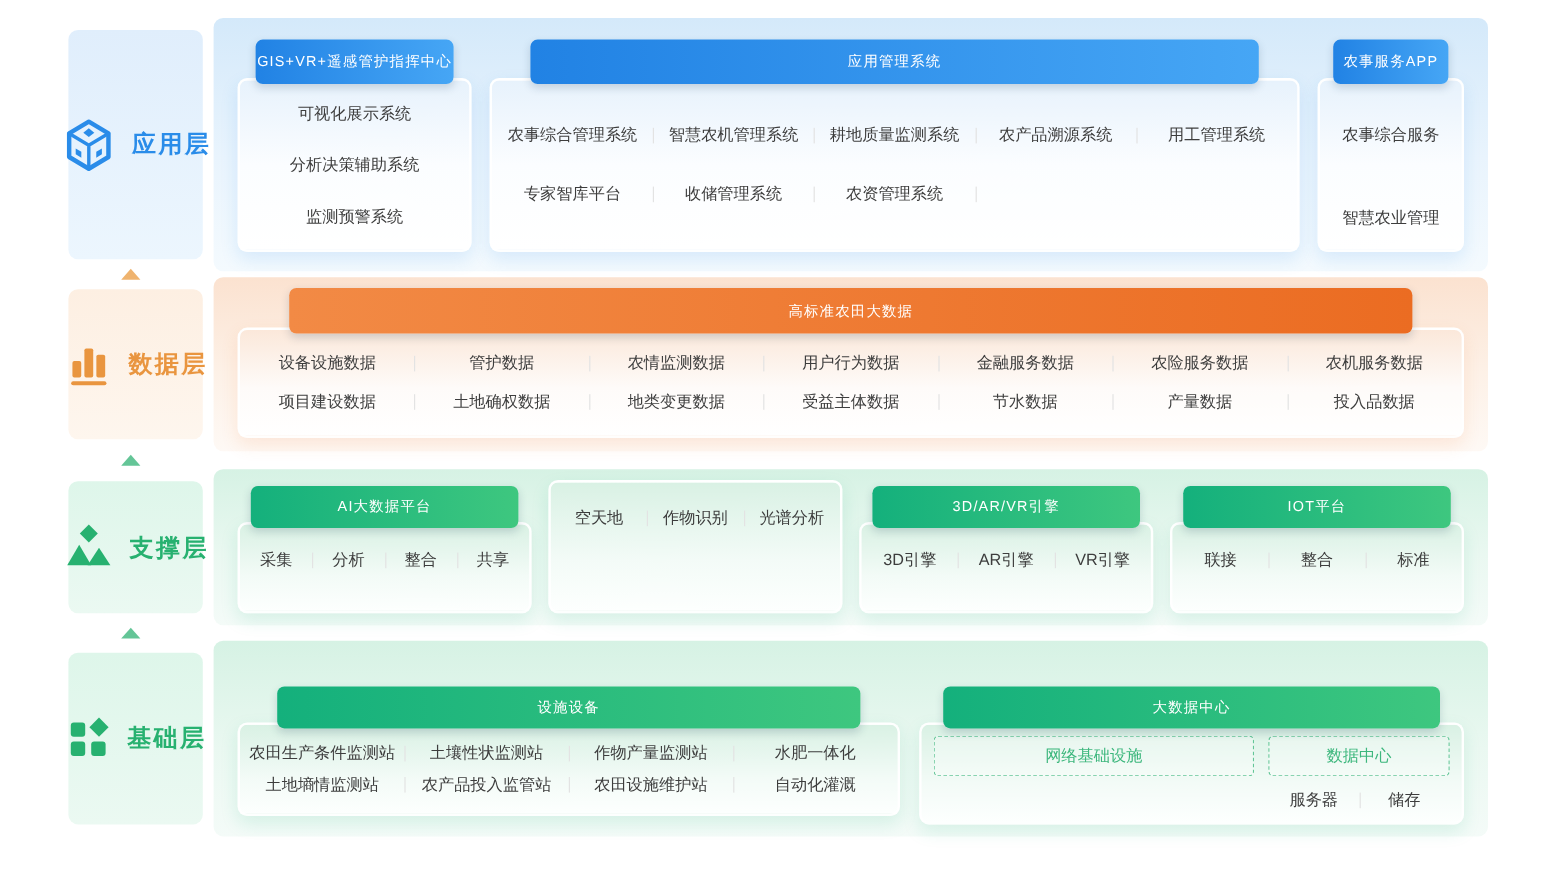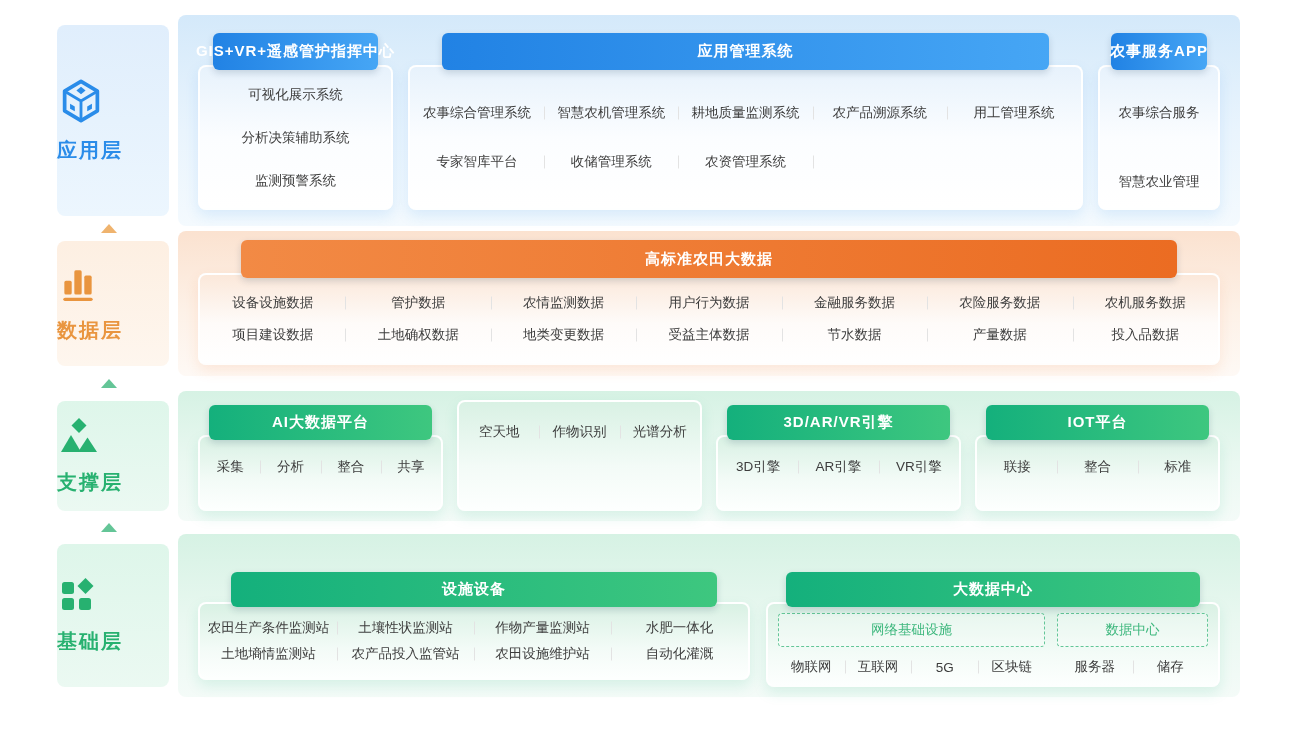--- a/index.html
+++ b/index.html
@@ -20,21 +20,21 @@
 
   .layer-gap { position:relative; }
   .gap-a { height:5px; } .gap-b { height:15px; } .gap-c { height:13px; }
   .up-arrow { position:absolute; left:101px; top:50%; transform:translateY(-55%);
     width:0; height:0; border-left:8px solid transparent; border-right:8px solid transparent; z-index:5; }
   .up-arrow.orange { border-bottom:9px solid rgba(235,160,74,0.8); }
   .up-arrow.green  { border-bottom:9px solid rgba(61,183,125,0.8); }
 
   
   .side { width:112px; flex:none; border-radius:8px; margin:10px 0;
-    display:flex; flex-direction:column; align-items:flex-start; justify-content:center; gap:12px; }
+    display:flex; flex-direction:row; align-items:center; justify-content:center; gap:12px; }
   .side-blue   { background:linear-gradient(180deg,#e0eefc 0%,#ecf6fe 100%); }
   .side-orange { background:linear-gradient(180deg,#fdefe2 0%,#fef6ee 100%); }
   .side-green  { background:linear-gradient(180deg,#def6ea 0%,#ebf9f2 100%); }
   .side-label { font-size:20px; font-weight:bold; letter-spacing:2px; white-space:nowrap; }
   .t-blue   { color:var(--blue-accent,#2a8ce9); }
   .t-orange { color:var(--orange-accent,#e9953f); }
   .t-green  { color:var(--green-accent,#27b170); }
 
   
   .wrap { flex:1; border-radius:8px; display:flex; }
@@ -44,21 +44,21 @@
 
   .wrap-app  { gap:15px; padding:18px 20px 16px; }
   .wrap-data { padding:9px 20px 11px; }
   .wrap-sup  { gap:14px; padding:14px 20px 10px;justify-content:flex-end; }
   .wrap-base { gap:16px; padding:38px 20px 17px; }
 
   
   .panel { display:flex; flex-direction:column; align-items:center; min-width:0; }
   .hdr { height:37px; padding:0 10px; border-radius:6px; z-index:2; flex:none;
     display:flex; align-items:center; justify-content:center;
-    color:#fff; font-size:15px; font-weight:bold; letter-spacing:1px; white-space:nowrap;
+    color:#fff; font-size:12px; font-weight:normal; letter-spacing:1px; white-space:nowrap;
     box-shadow:0 3px 7px rgba(30,60,90,0.18); }
   .hdr-blue   { background:linear-gradient(90deg,var(--blue-header-start,#2182e4),var(--blue-header-end,#46a6f5)); }
   .hdr-orange { background:linear-gradient(90deg,var(--orange-header-start,#f28a45),var(--orange-header-end,#eb6c22)); height:38px; }
   .hdr-green  { background:linear-gradient(90deg,var(--green-header-start,#14b07c),var(--green-header-end,#3ec77f)); height:35px; }
 
   .card { width:100%; flex:1; margin-top:-5px; z-index:1; border-radius:8px;
     border:2px solid rgba(255,255,255,0.95); }
   .card-blue   { background:linear-gradient(180deg,#e7f2fc 0%,#fbfdff 50%,#ffffff 100%); box-shadow:0 6px 14px rgba(42,140,233,0.13); }
   .card-orange { background:linear-gradient(180deg,#fbe8da 0%,#fefbf9 55%,#ffffff 100%); box-shadow:0 6px 14px rgba(236,113,40,0.12); }
   .card-green  { background:linear-gradient(180deg,#d9f1e4 0%,#f3fbf7 60%,#fdfffe 100%); box-shadow:0 6px 14px rgba(23,178,125,0.13); }
@@ -300,26 +300,20 @@
             <div class="gcell">自动化灌溉</div>
           </div>
         </div>
       </div>
 
       <div class="panel panel-dc">
         <div class="hdr hdr-green w-dc">大数据中心</div>
         <div class="card card-green card-dc">
           <div class="dc-col dc-col-net">
             <div class="dc-box">网络基础设施</div>
-            <div class="grid-row">
-              <div class="gcell">物联网</div>
-              <div class="gcell">互联网</div>
-              <div class="gcell">5G</div>
-              <div class="gcell">区块链</div>
-            </div>
           </div>
           <div class="dc-col dc-col-center">
             <div class="dc-box">数据中心</div>
             <div class="grid-row">
               <div class="gcell">服务器</div>
               <div class="gcell">储存</div>
             </div>
           </div>
         </div>
       </div>

